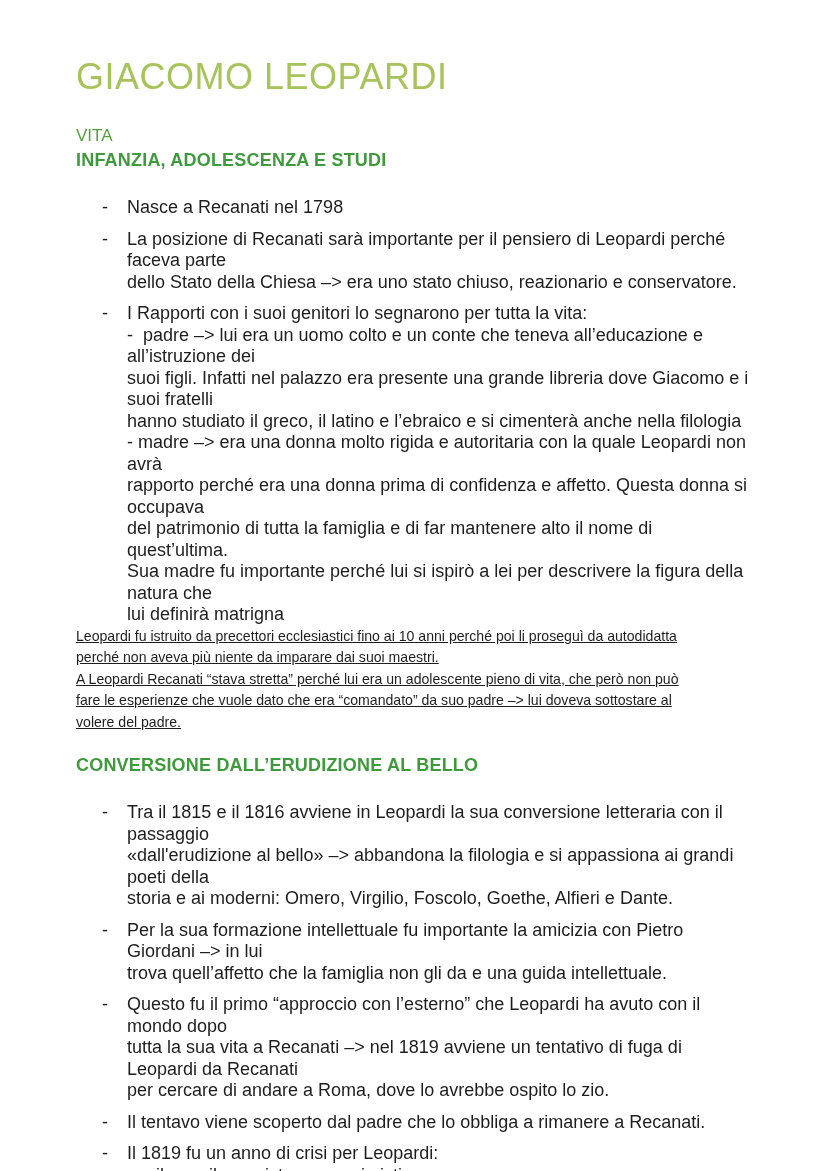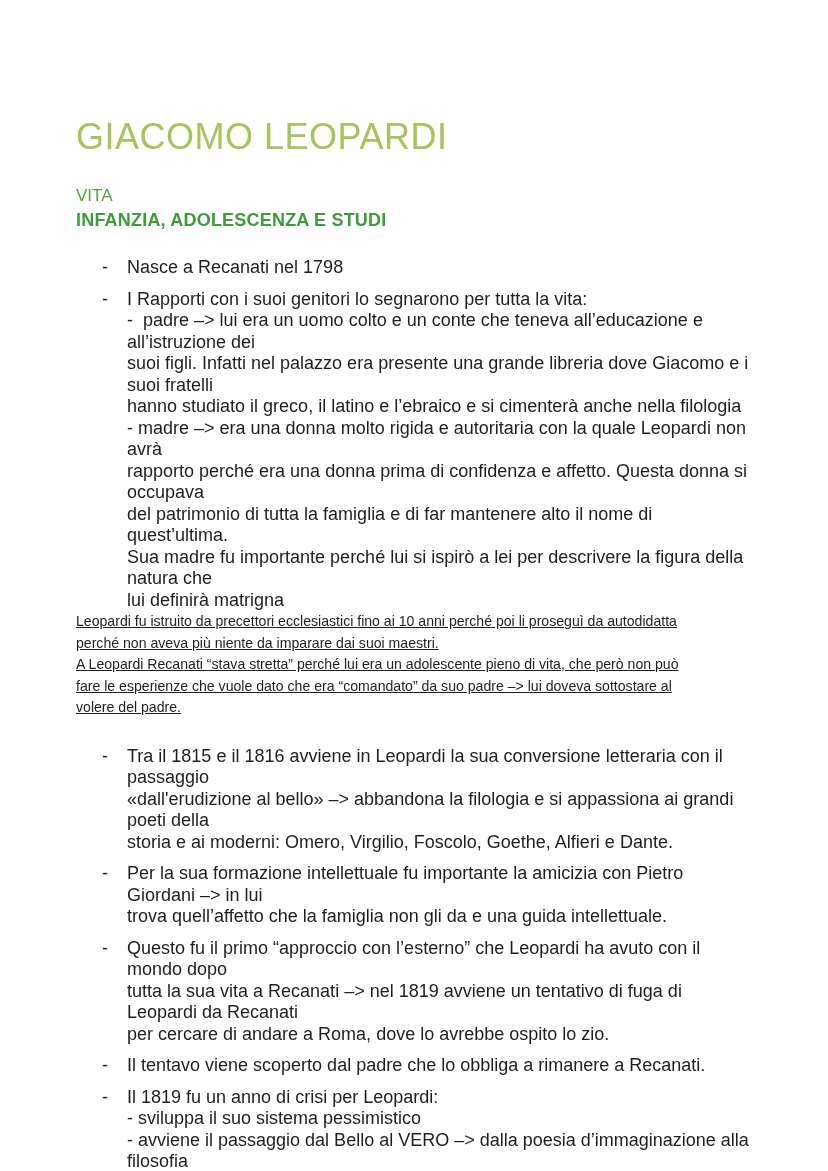--- a/index.html
+++ b/index.html
@@ -6,21 +6,21 @@
     margin: 0;
     padding: 0;
     background: #ffffff;
   }
   .page {
     position: relative;
     width: 824px;
     height: 1171px;
     background: #ffffff;
     box-sizing: border-box;
-    padding: 116px 73px 0 76px;
+    padding: 56px 73px 0 76px;
     font-family: "Liberation Sans", sans-serif;
     color: #1e1e1e;
     overflow: hidden;
   }
   .doc-title {
     margin: 0 0 26px 0;
     font-size: 36px;
     font-weight: 300;
     letter-spacing: 0.5px;
     line-height: 42px;
@@ -76,37 +76,40 @@
 <div class="page">
 
   <h1 class="doc-title">GIACOMO LEOPARDI</h1>
 
   <h2 class="h-vita">VITA</h2>
 
   <h3 class="h-sub">INFANZIA, ADOLESCENZA E STUDI</h3>
 
   <ul class="bullets">
     <li>Nasce a Recanati nel 1798</li>
+    <li>La posizione di Recanati sarà importante per il pensiero di Leopardi perché faceva parte
+dello Stato della Chiesa –&gt; era uno stato chiuso, reazionario e conservatore.</li>
     <li>I Rapporti con i suoi genitori lo segnarono per tutta la vita:
 -  padre –&gt; lui era un uomo colto e un conte che teneva all’educazione e all’istruzione dei
 suoi figli. Infatti nel palazzo era presente una grande libreria dove Giacomo e i suoi fratelli
 hanno studiato il greco, il latino e l’ebraico e si cimenterà anche nella filologia
 - madre –&gt; era una donna molto rigida e autoritaria con la quale Leopardi non avrà
 rapporto perché era una donna prima di confidenza e affetto. Questa donna si occupava
 del patrimonio di tutta la famiglia e di far mantenere alto il nome di quest’ultima.
 Sua madre fu importante perché lui si ispirò a lei per descrivere la figura della natura che
 lui definirà matrigna</li>
   </ul>
 
   <p class="body-par">Leopardi fu istruito da precettori ecclesiastici fino ai 10 anni perché poi li proseguì da autodidatta
 perché non aveva più niente da imparare dai suoi maestri.
 A Leopardi Recanati “stava stretta” perché lui era un adolescente pieno di vita, che però non può
 fare le esperienze che vuole dato che era “comandato” da suo padre –&gt; lui doveva sottostare al
 volere del padre.</p>
 
+  <h3 class="h-sub second">CONVERSIONE DALL’ERUDIZIONE AL BELLO</h3>
 
   <ul class="bullets">
     <li>Tra il 1815 e il 1816 avviene in Leopardi la sua conversione letteraria con il passaggio
 «dall'erudizione al bello» –&gt; abbandona la filologia e si appassiona ai grandi poeti della
 storia e ai moderni: Omero, Virgilio, Foscolo, Goethe, Alfieri e Dante.</li>
     <li>Per la sua formazione intellettuale fu importante la amicizia con Pietro Giordani –&gt; in lui
 trova quell’affetto che la famiglia non gli da e una guida intellettuale.</li>
     <li>Questo fu il primo “approccio con l’esterno” che Leopardi ha avuto con il mondo dopo
 tutta la sua vita a Recanati –&gt; nel 1819 avviene un tentativo di fuga di Leopardi da Recanati
 per cercare di andare a Roma, dove lo avrebbe ospito lo zio.</li>

